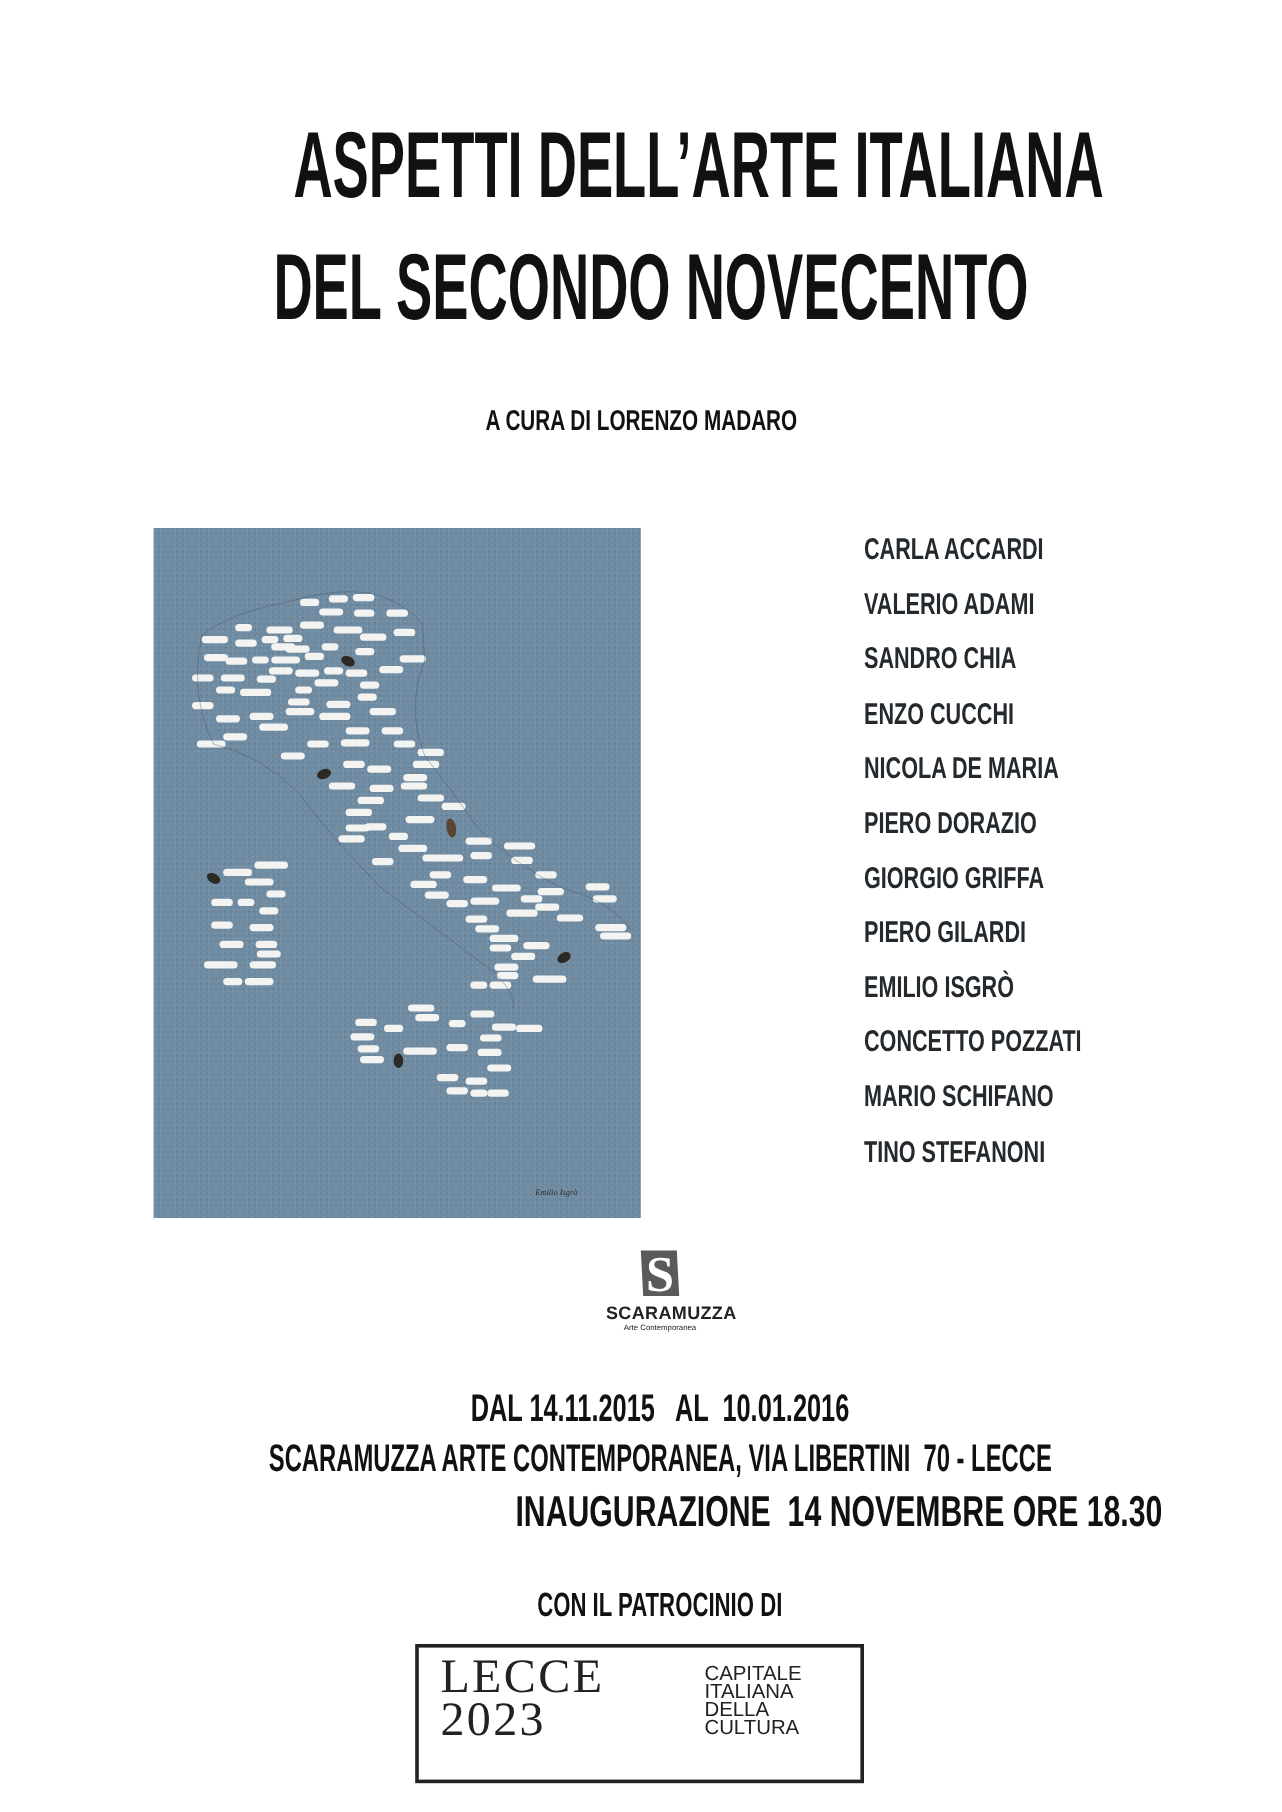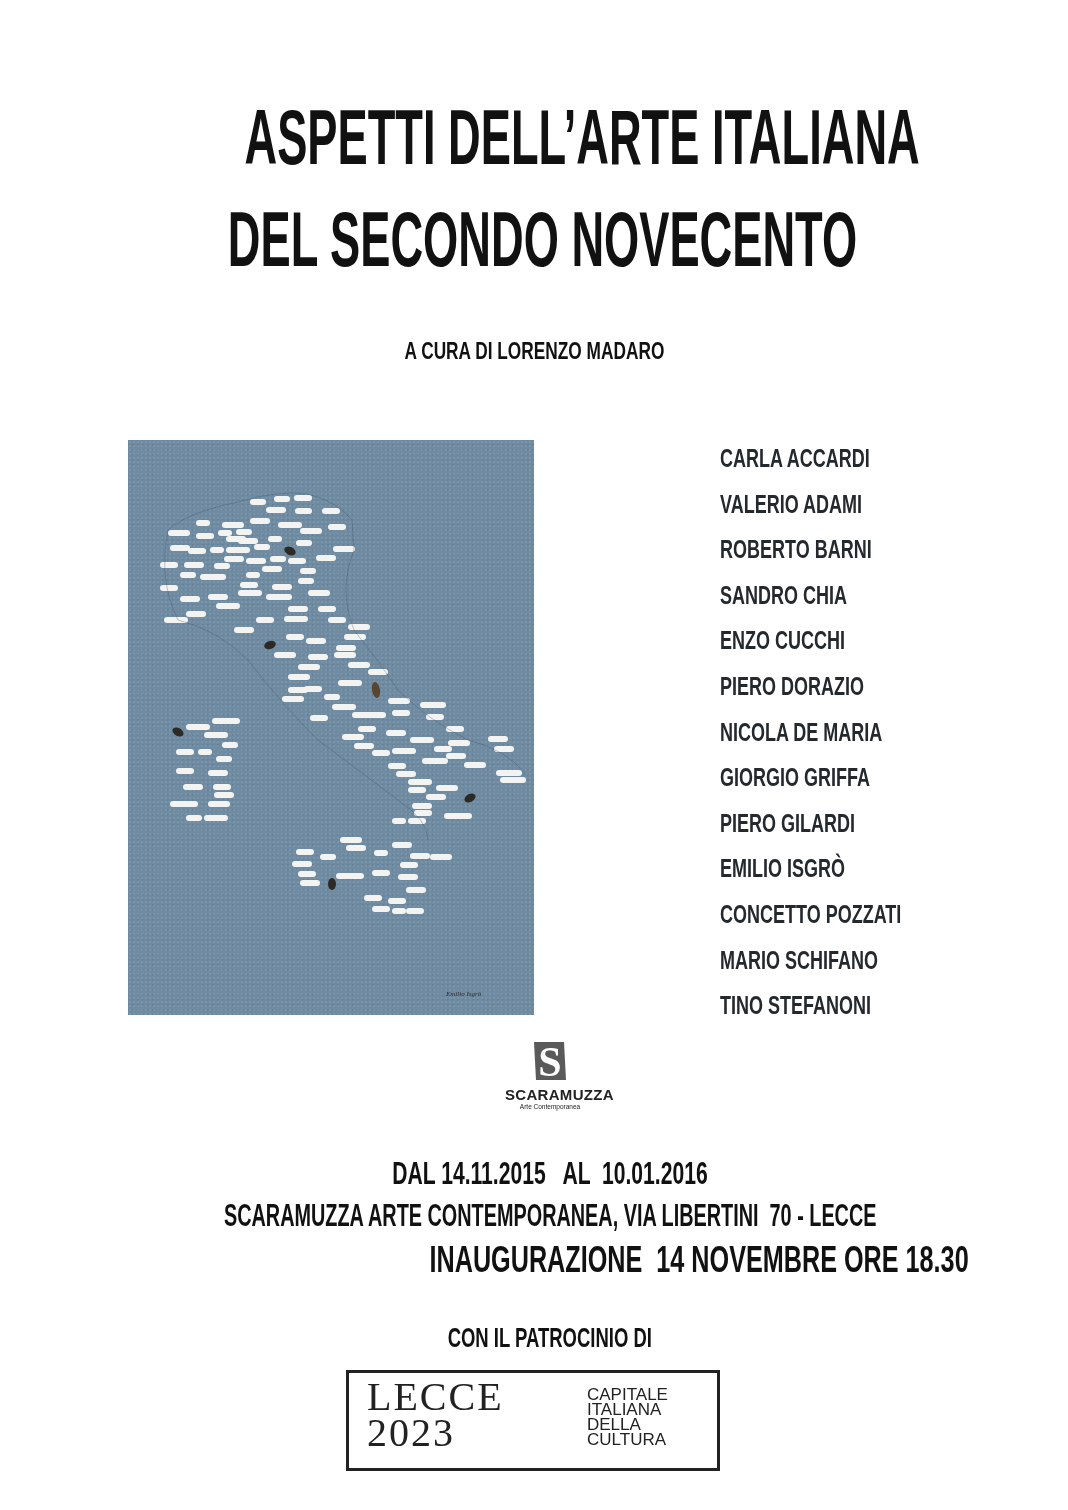--- a/index.html
+++ b/index.html
@@ -21,21 +21,21 @@
   #logo { position:absolute; left:505px; top:1040px; width:90px; height:86px; text-align:center; }
   #logo .mark { width:40px; height:42px; margin:0 auto; position:relative; }
   #logo .sc-name { font-size:15px; font-weight:700; color:#222; letter-spacing:0.3px; margin-top:4px; }
   #logo .sc-sub { font-size:6.5px; color:#222; }
   .info { position:absolute; left:16px; width:1068px; text-align:center; }
   .info span { transform:scaleX(0.66); }
   #dates { top:1155px; } #dates span { font-size:32px; }
   #venue { top:1197px; } #venue span { font-size:32px; transform:scaleX(0.62); }
   #inaug { top:1239px;text-align:right; } #inaug span { font-size:36px; font-weight:900; transform:scaleX(0.70); }
   #patron { top:1322px; } #patron span { font-size:28px; transform:scaleX(0.66); }
-  #lecce { position:absolute; left:346px; top:1370px; width:374px; height:101px; border:3px solid #222; box-sizing:border-box; }
+  #lecce { position:absolute; left:346px; top:1370px; width:374px; height:116px; border:3px solid #222; box-sizing:border-box; }
   #lecce .big { position:absolute; left:18px; top:6px; font-family:"Liberation Serif", serif; font-size:40px; line-height:36px; color:#222; letter-spacing:2px; }
   #lecce .small { position:absolute; left:238px; top:14px; font-size:17px; line-height:15px; color:#222; font-weight:400; }
 </style>
 </head>
 <body>
 
 <div class="title-line" id="t1">
   <span class="cond">ASPETTI DELL’ARTE ITALIANA</span>
 </div>
 <div class="title-line" id="t2">
@@ -211,25 +211,24 @@
     <g stroke="#3a4a56" stroke-width="0.6" fill="none" opacity="0.5">
       <path d="M40 90 Q60 72 110 62 Q150 50 180 54 Q210 62 224 80 L226 110 Q210 150 226 190 Q250 220 270 250 Q300 280 340 300 Q380 310 398 335 M40 90 Q30 140 50 180 Q90 190 120 220 Q150 260 190 300 Q230 330 270 360 Q300 380 300 400"></path>
     </g>
     <text x="318" y="556" font-size="7" fill="#2d2a26" font-style="italic" font-family="Liberation Serif, serif">Emilio Isgrò</text>
   </svg>
 </div>
 
 <div id="artists">
   <div class="artist"><span class="cond">CARLA ACCARDI</span></div>
   <div class="artist"><span class="cond">VALERIO ADAMI</span></div>
-  <div class="artist"><span class="cond">ROBERTO BARNI</span></div>
   <div class="artist"><span class="cond">SANDRO CHIA</span></div>
   <div class="artist"><span class="cond">ENZO CUCCHI</span></div>
+  <div class="artist"><span class="cond">NICOLA DE MARIA</span></div>
   <div class="artist"><span class="cond">PIERO DORAZIO</span></div>
-  <div class="artist"><span class="cond">NICOLA DE MARIA</span></div>
   <div class="artist"><span class="cond">GIORGIO GRIFFA</span></div>
   <div class="artist"><span class="cond">PIERO GILARDI</span></div>
   <div class="artist"><span class="cond">EMILIO ISGRÒ</span></div>
   <div class="artist"><span class="cond">CONCETTO POZZATI</span></div>
   <div class="artist"><span class="cond">MARIO SCHIFANO</span></div>
   <div class="artist"><span class="cond">TINO STEFANONI</span></div>
 </div>
 
 <div id="logo">
   <div class="mark">

